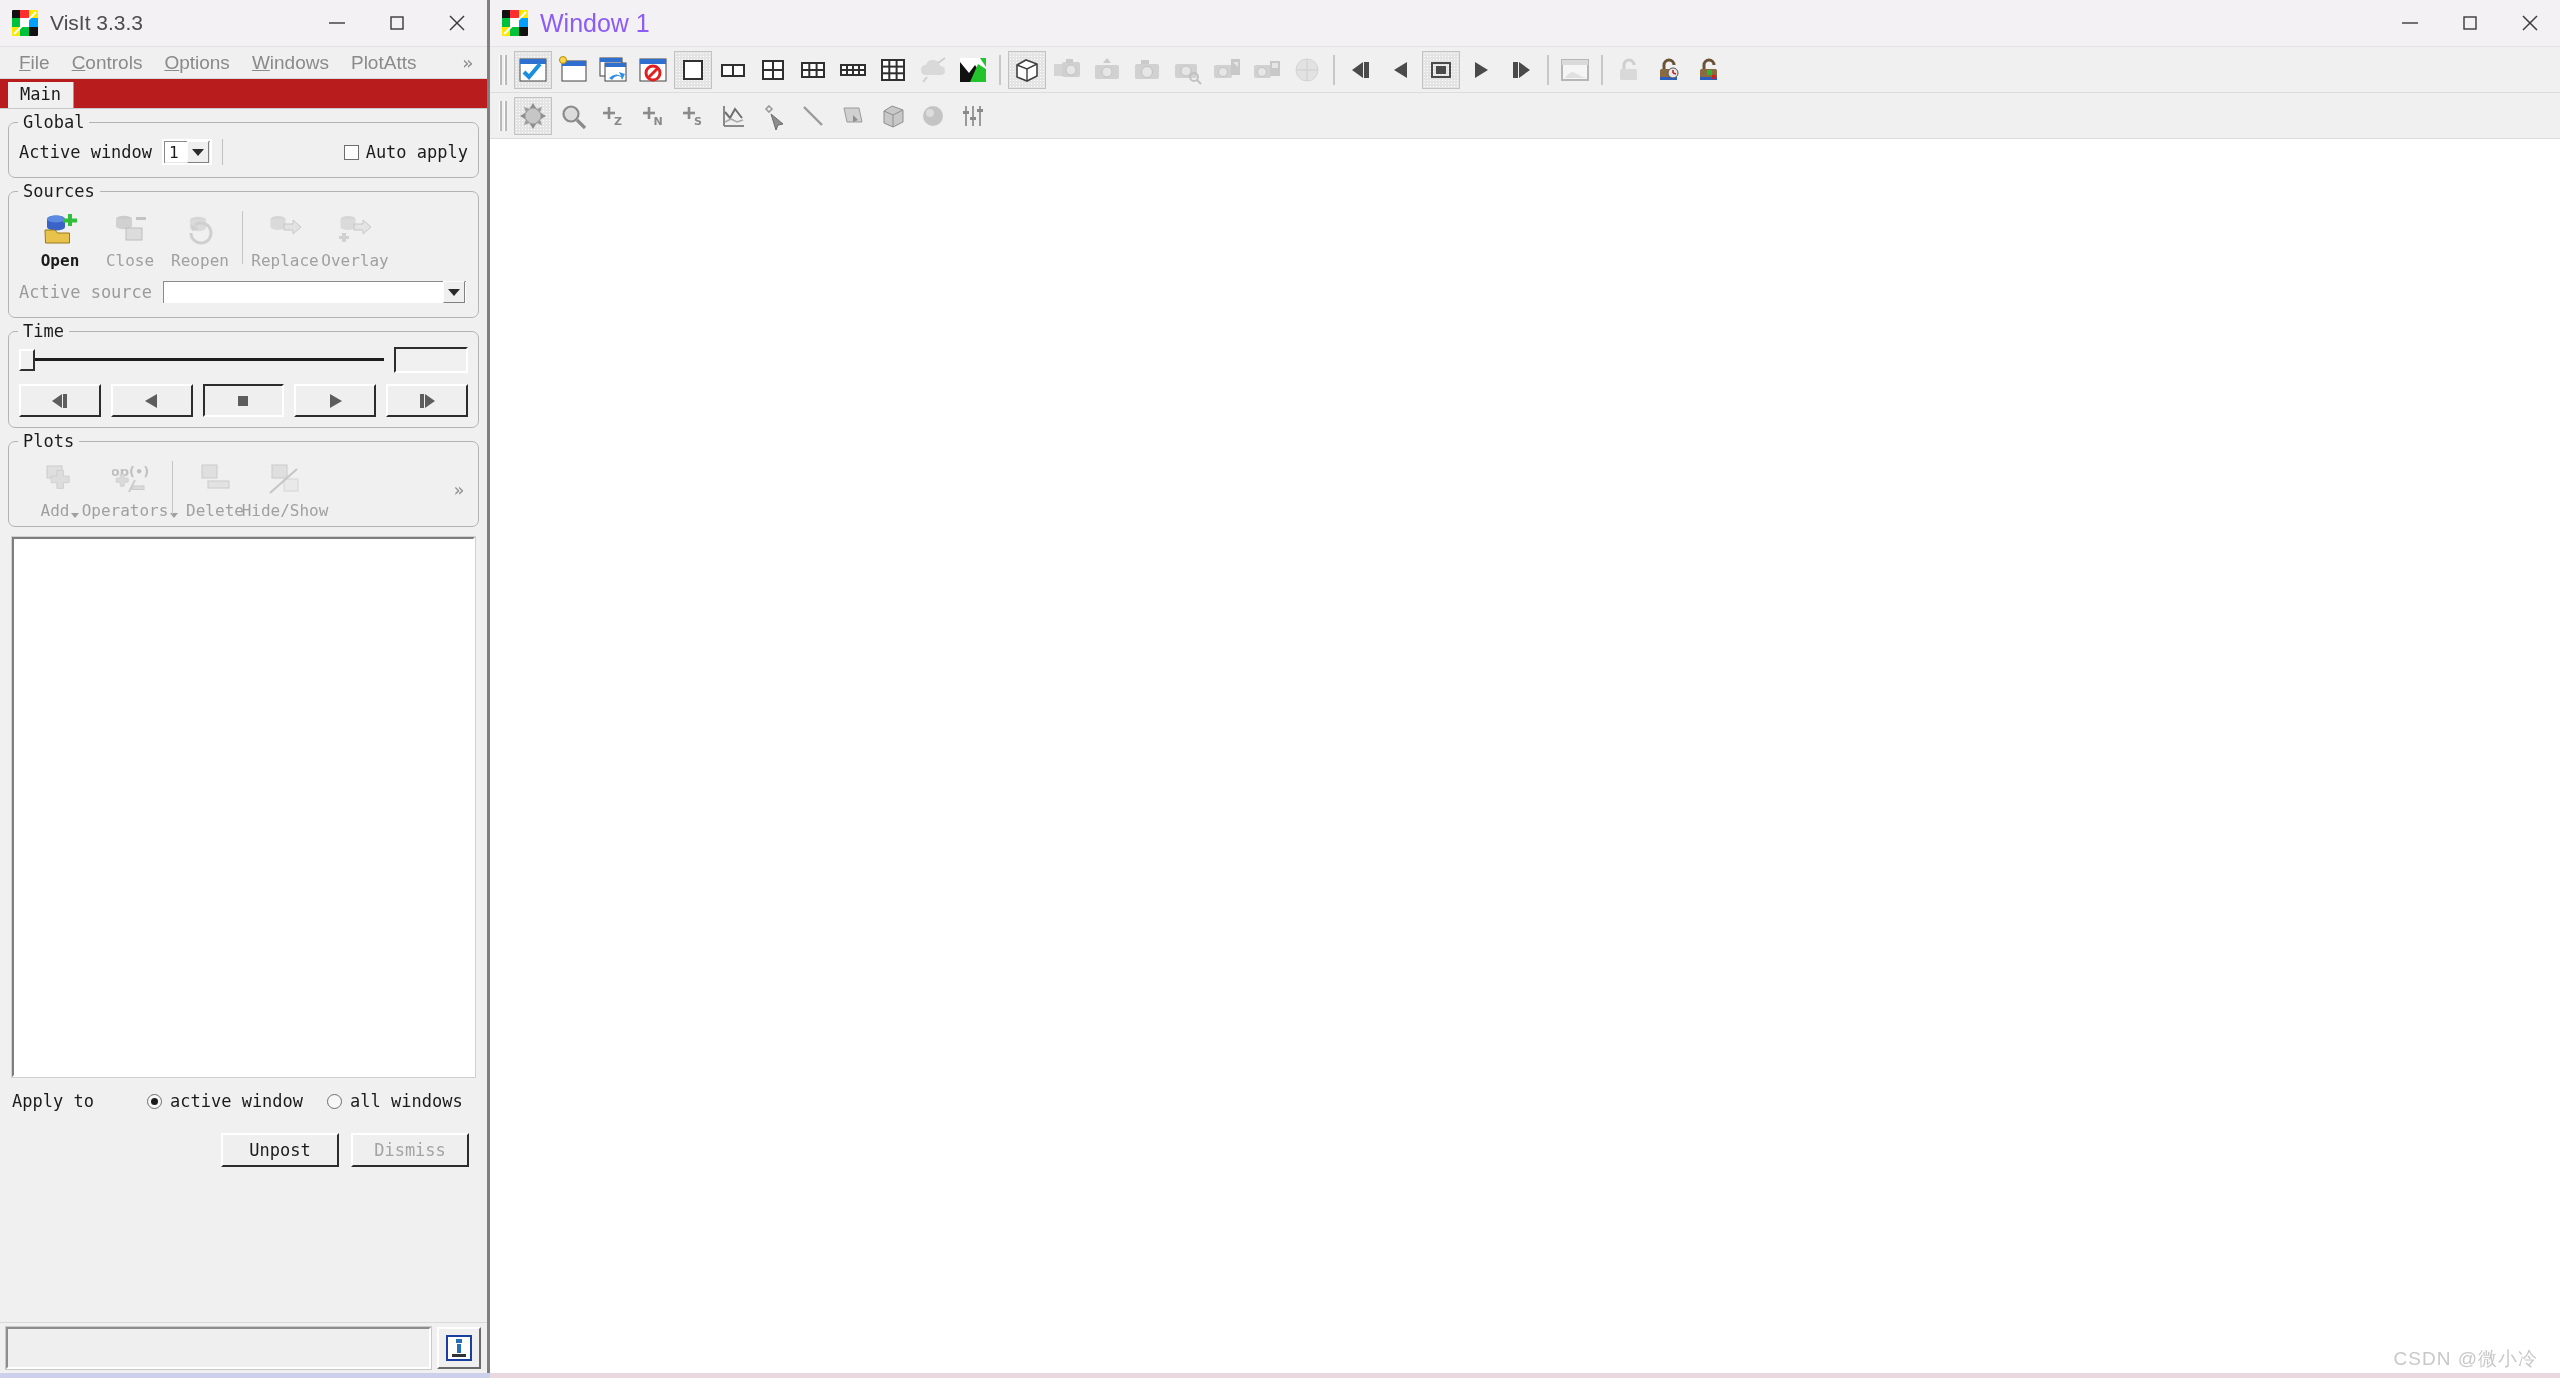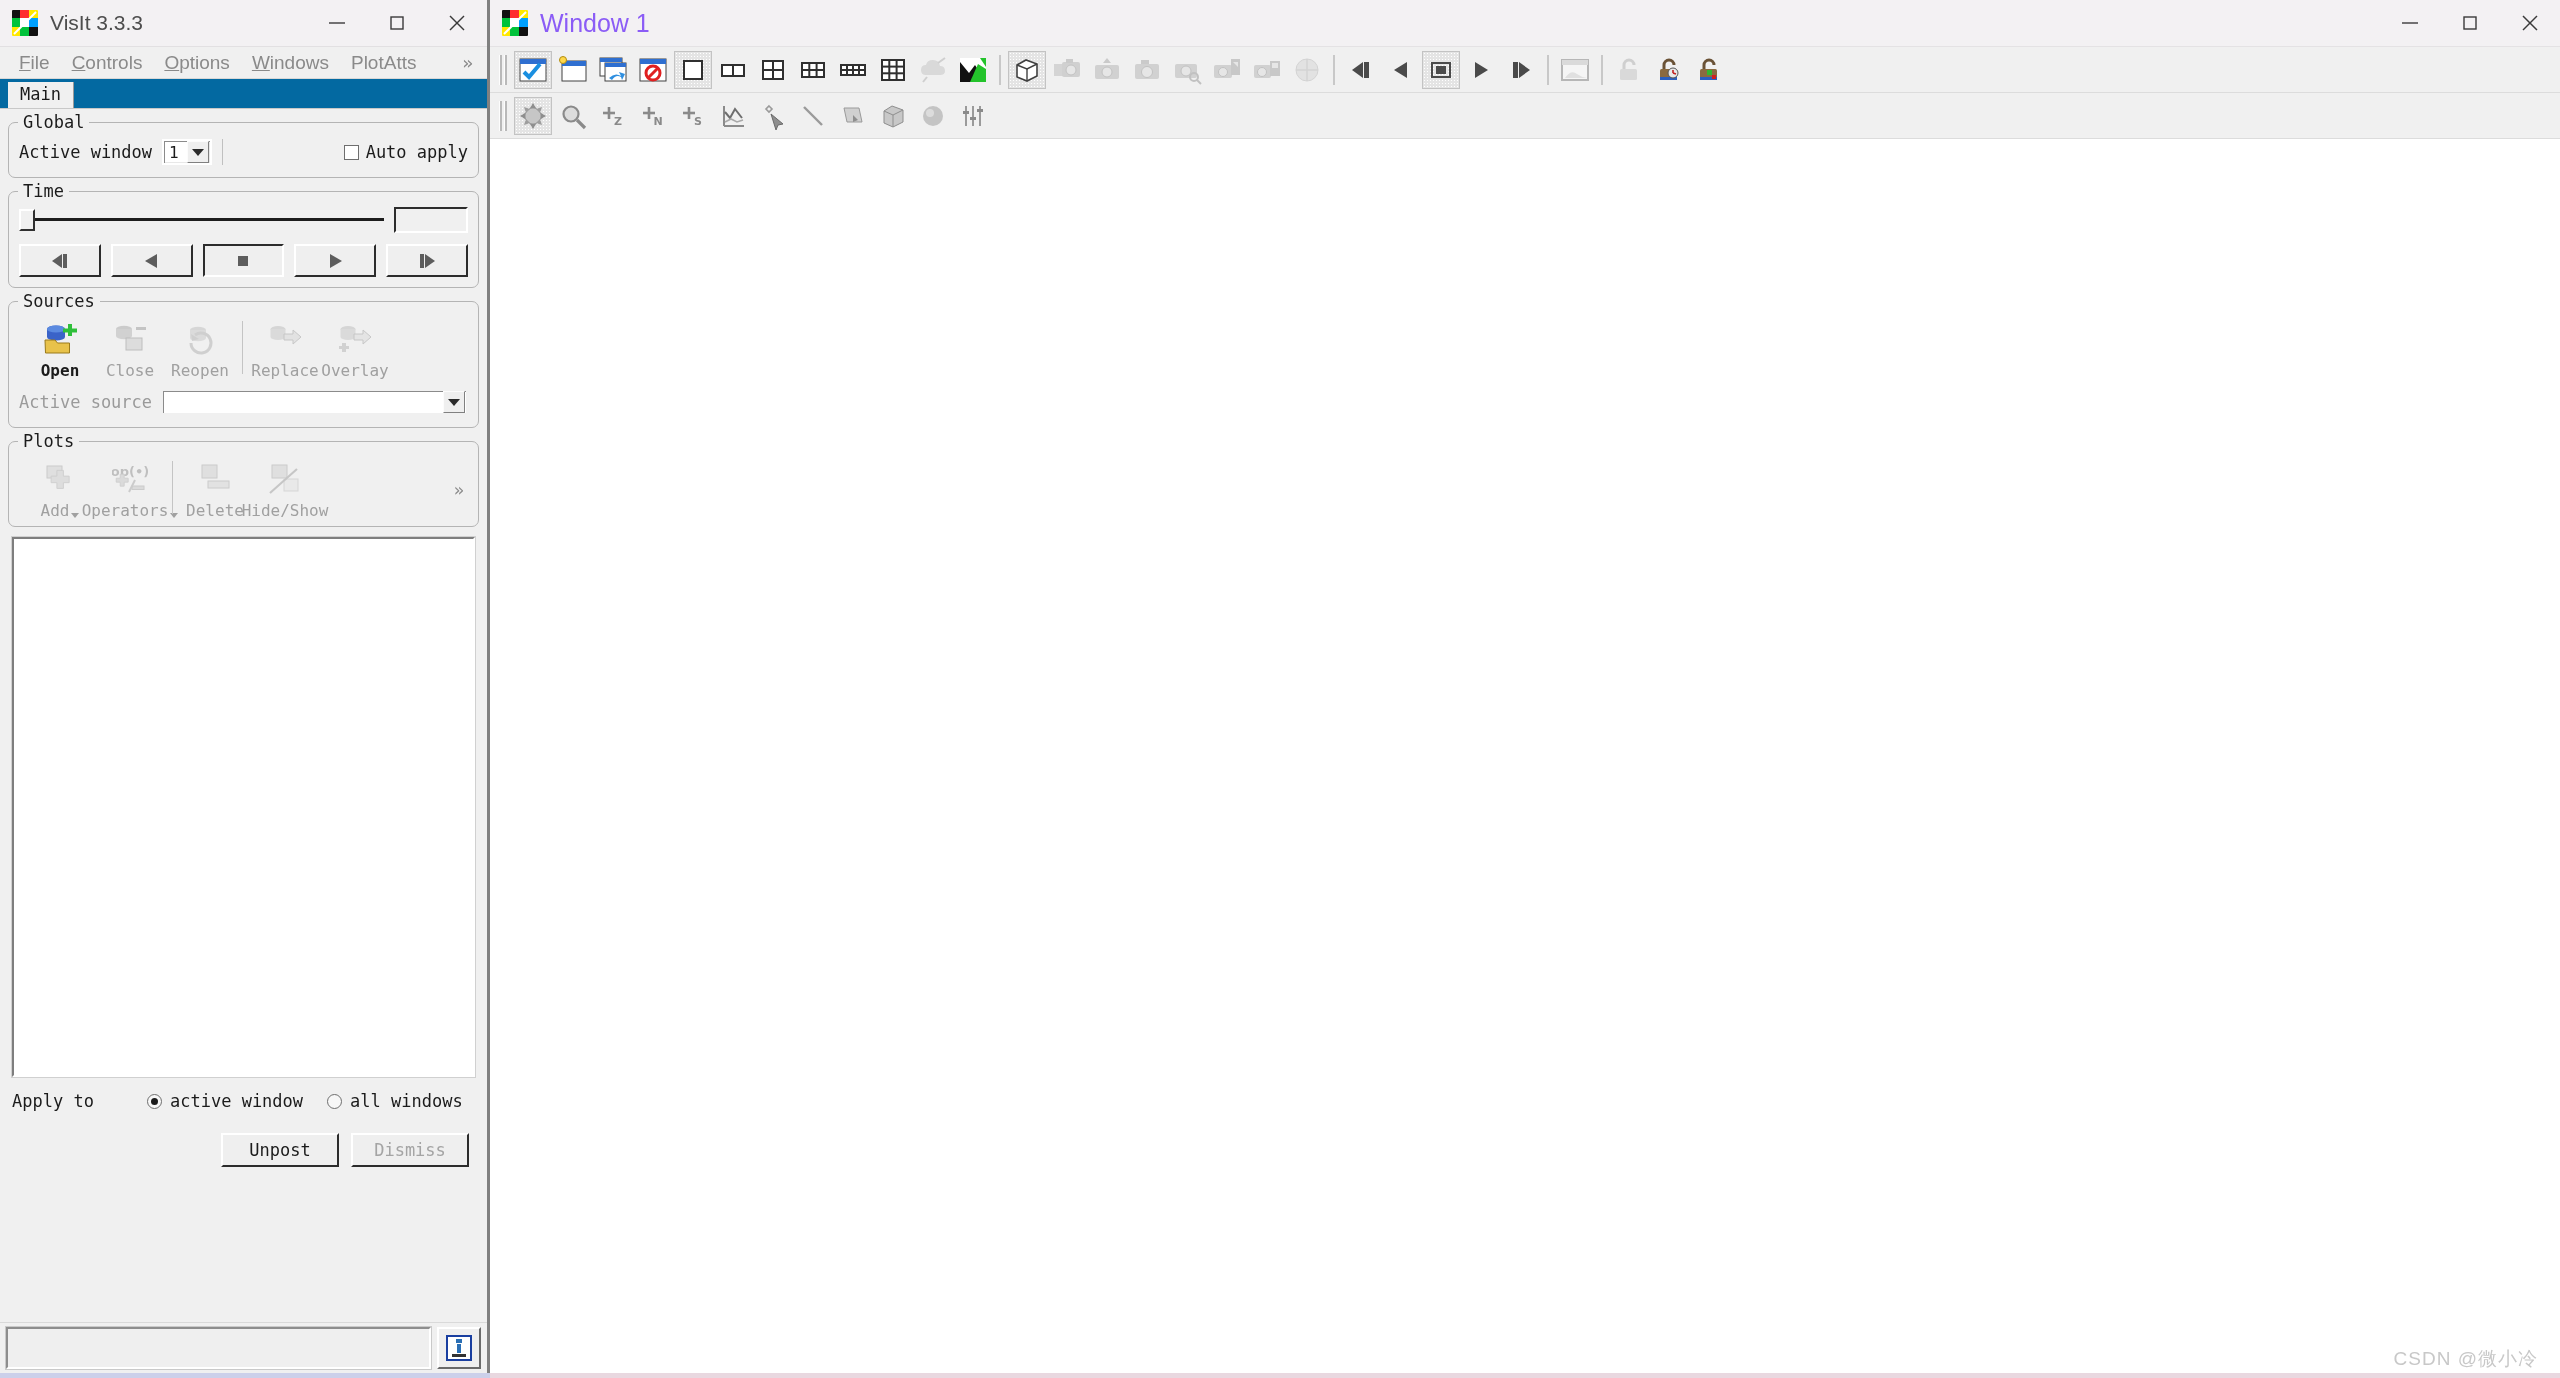--- a/index.html
+++ b/index.html
@@ -52,21 +52,21 @@
   .vmenu {
     font-family: "Liberation Sans", sans-serif;
     font-size: 19px; color: #8a8a8a; padding: 0 11px;
     white-space: nowrap;
   }
   .vmenu u { text-decoration: underline; }
   .vmenu-more { margin-left: auto; margin-right: 14px; font-size: 18px; color: #8a8a8a; }
 
   .tabstrip {
     height: 30px; display: flex; align-items: flex-end;
-    background: #0369a1; padding-left: 8px; flex: none;
+    background: #b91c1c; padding-left: 8px; flex: none;
     border-bottom: 1px solid #c8c8c8;
   }
   .tab {
     font-size: 17px; color: #1b1b1b; padding: 2px 12px 4px 12px;
     border-right: 1px solid #9a9a9a;
     background: #f0f0f0;
   }
 
   .panelbody { padding: 0 8px; flex: none; }
 
@@ -358,60 +358,20 @@
               </span>
           </div>
           <div class="vsep"></div>
           <div class="chkwrap">
             <span class="chk"></span>
             <span class="lbl">Auto apply</span>
           </div>
         </div>
       </div>
 
-      <div class="gbox">
-        <div class="glabel">Time</div>
-        <div class="timerow1">
-          <div class="slider">
-            <div class="track"></div>
-            <div class="handle"></div>
-          </div>
-          <div class="timefield"></div>
-        </div>
-        <div class="vcrrow">
-          <div class="vcrbtn">
-            <svg width="22" height="16" viewBox="0 0 22 16">
-              <path d="M13 1 L3 8 L13 15 z" fill="#5d5d5d"></path>
-                <rect x="14" y="1" width="4" height="14" fill="#5d5d5d"></rect>
-            </svg>
-          </div>
-          <div class="vcrbtn">
-            <svg width="20" height="16" viewBox="0 0 20 16">
-              <path d="M15 1 L3 8 L15 15 z" fill="#5d5d5d"></path>
-            </svg>
-          </div>
-          <div class="vcrbtn pressed">
-            <svg width="16" height="16" viewBox="0 0 16 16">
-              <rect x="3" y="3" width="10" height="10" fill="#5d5d5d"></rect>
-            </svg>
-          </div>
-          <div class="vcrbtn">
-            <svg width="20" height="16" viewBox="0 0 20 16">
-              <path d="M5 1 L17 8 L5 15 z" fill="#5d5d5d"></path>
-            </svg>
-          </div>
-          <div class="vcrbtn">
-            <svg width="22" height="16" viewBox="0 0 22 16">
-              <rect x="4" y="1" width="4" height="14" fill="#5d5d5d"></rect>
-                <path d="M9 1 L19 8 L9 15 z" fill="#5d5d5d"></path>
-            </svg>
-          </div>
-        </div>
-      </div>
-
       <div class="gbox" style="padding-bottom:12px;">
         <div class="glabel">Sources</div>
         <div class="tbrow">
 
           <div class="tbtn bold">
             <svg class="ticon" viewBox="0 0 36 36">
               <ellipse cx="14" cy="8" rx="9" ry="3.6" fill="#3a63c8"></ellipse>
               <path d="M5 8 v8 a9 3.6 0 0 0 18 0 V8" fill="#3a63c8"></path>
               <ellipse cx="14" cy="8" rx="9" ry="3.6" fill="#5b8ae0"></ellipse>
               <path d="M3 19 h10 l2.5 3 h12 v10 h-24 z" fill="#e8c24a" stroke="#9a7a1a" stroke-width="1"></path>
@@ -464,20 +424,60 @@
           </div>
         </div>
 
         <div class="srcrow">
           <span class="lbl dim">Active source</span>
           <div class="srccombo">
             <span class="sfill"></span>
             <span class="combo-arrow">
                 <i class="tri-down"></i>
               </span>
+          </div>
+        </div>
+      </div>
+
+      <div class="gbox">
+        <div class="glabel">Time</div>
+        <div class="timerow1">
+          <div class="slider">
+            <div class="track"></div>
+            <div class="handle"></div>
+          </div>
+          <div class="timefield"></div>
+        </div>
+        <div class="vcrrow">
+          <div class="vcrbtn">
+            <svg width="22" height="16" viewBox="0 0 22 16">
+              <path d="M13 1 L3 8 L13 15 z" fill="#5d5d5d"></path>
+                <rect x="14" y="1" width="4" height="14" fill="#5d5d5d"></rect>
+            </svg>
+          </div>
+          <div class="vcrbtn">
+            <svg width="20" height="16" viewBox="0 0 20 16">
+              <path d="M15 1 L3 8 L15 15 z" fill="#5d5d5d"></path>
+            </svg>
+          </div>
+          <div class="vcrbtn pressed">
+            <svg width="16" height="16" viewBox="0 0 16 16">
+              <rect x="3" y="3" width="10" height="10" fill="#5d5d5d"></rect>
+            </svg>
+          </div>
+          <div class="vcrbtn">
+            <svg width="20" height="16" viewBox="0 0 20 16">
+              <path d="M5 1 L17 8 L5 15 z" fill="#5d5d5d"></path>
+            </svg>
+          </div>
+          <div class="vcrbtn">
+            <svg width="22" height="16" viewBox="0 0 22 16">
+              <rect x="4" y="1" width="4" height="14" fill="#5d5d5d"></rect>
+                <path d="M9 1 L19 8 L9 15 z" fill="#5d5d5d"></path>
+            </svg>
           </div>
         </div>
       </div>
 
       <div class="gbox" style="padding-bottom:6px;">
         <div class="glabel">Plots</div>
         <div class="tbrow">
 
           <div class="tbtn dis">
             <svg class="ticon" viewBox="0 0 36 36">

